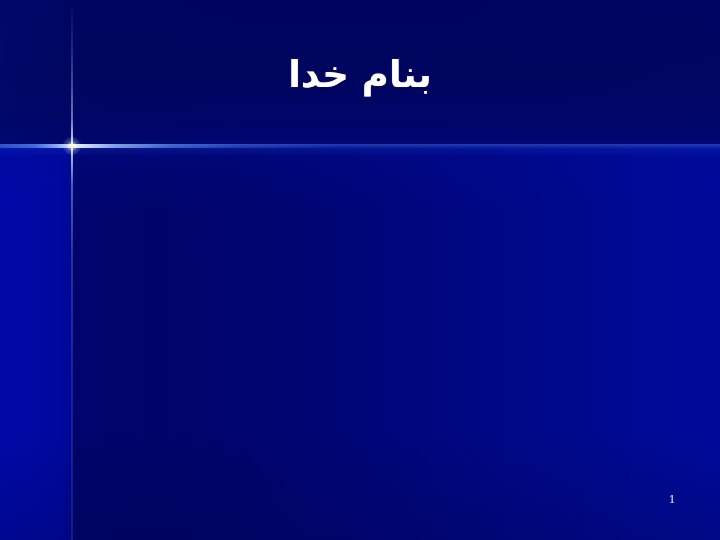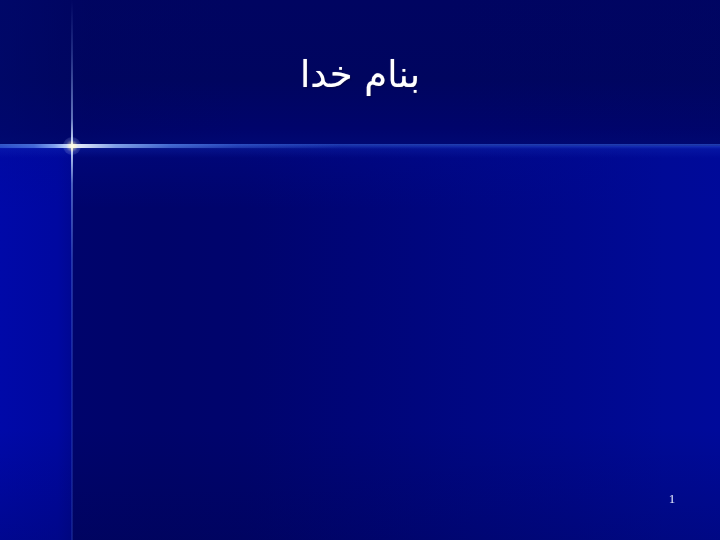--- a/index.html
+++ b/index.html
@@ -168,21 +168,21 @@
     position: absolute;
     left: 0;
     top: 52px;
     width: 720px;
     text-align: center;
     direction: rtl;
     unicode-bidi: bidi-override;
     color: #ffffff;
     font-family: "DejaVu Sans", "Liberation Sans", sans-serif;
     font-size: 37px;
-    font-weight: normal;
+    font-weight: bold;
     line-height: 46px;
     letter-spacing: 0px;
     text-shadow:
       0 0 1px rgba(255,255,255,0.45),
       1px 1px 1px rgba(0,0,40,0.55);
     white-space: nowrap;
   }
 
   
   .slide-number {

